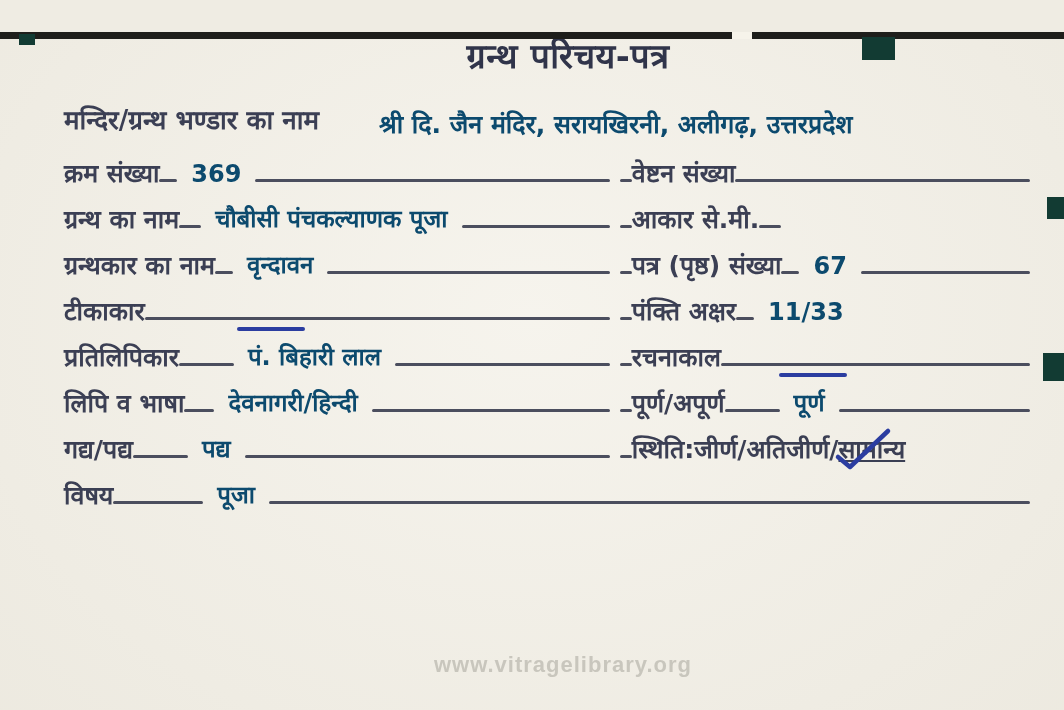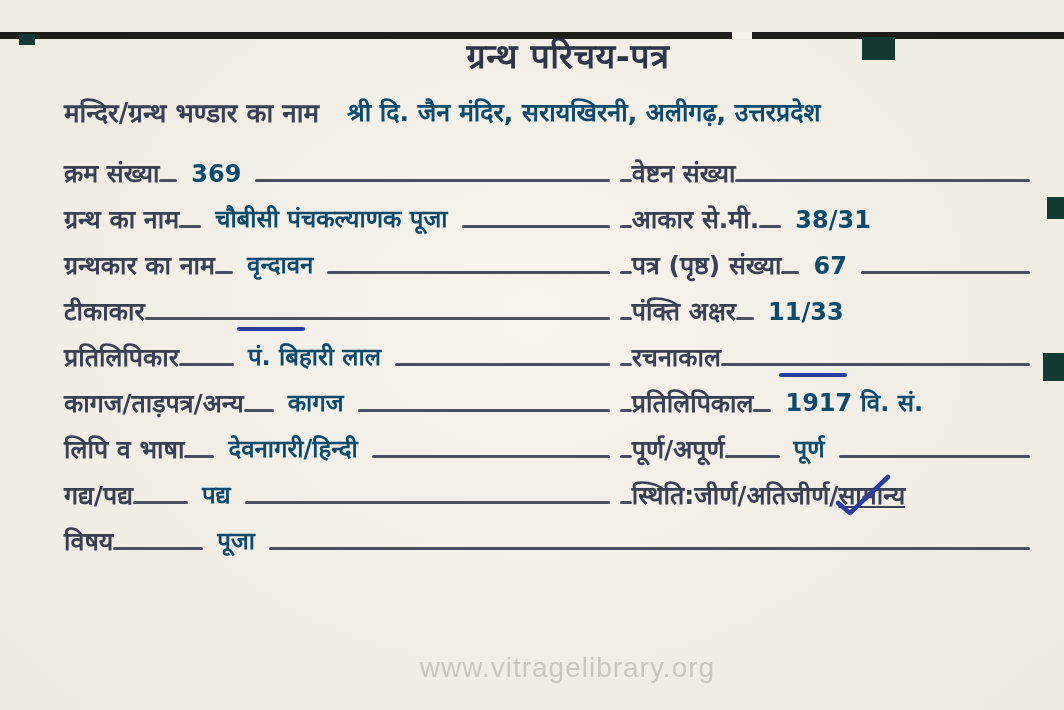--- a/index.html
+++ b/index.html
@@ -16,21 +16,21 @@
   .edge-top-notch{position:absolute;left:732px;top:0;width:20px;height:7px;background:#f6f3ea;z-index:6;}
   .mark{position:absolute;background:#123b33;z-index:6;}
   .mark-tl{left:19px;top:2px;width:16px;height:11px;}
   .mark-tr{left:862px;top:5px;width:33px;height:23px;}
   .mark-r1{left:1047px;top:165px;width:17px;height:22px;}
   .mark-r2{left:1043px;top:321px;width:21px;height:28px;}
 
   .paper{position:relative;z-index:2;padding:0 34px 0 64px;}
   .title{margin:32px 0 0 42px;text-align:center;font-size:34px;font-weight:700;
     color:#30344a;letter-spacing:.5px;}
-  .hdr{display:flex;align-items:flex-start;margin-top:16px;height:46px;}
+  .hdr{display:flex;align-items:flex-end;margin-top:16px;height:46px;gap:32px;}
   .hdr .lbl{font-size:26px;}
   .hdr .val{font-size:25px;margin-left:28px;padding:0;}
 
   .form{margin-top:6px;}
   .row{display:flex;align-items:flex-end;height:46px;}
   .cell{display:flex;align-items:flex-end;min-width:0;}
   .cell.left{flex:0 0 56.5%;}
   .cell.right{flex:1;padding-left:10px;}
   .lbl{font-size:25px;font-weight:600;color:#3b3f54;white-space:nowrap;padding-bottom:3px;}
   .val{font-size:24px;font-weight:700;color:#0c4a6e;white-space:nowrap;padding:0 14px 4px 14px;}
@@ -39,21 +39,21 @@
   .w12{width:12px;}.w18{width:18px;}.w22{width:22px;}.w30{width:30px;}.w55{width:55px;}.w90{width:90px;}
   .rulewrap{flex:1;position:relative;display:flex;align-items:flex-end;}
   .inkdash{position:absolute;bottom:-1px;height:0;border-bottom:4px solid #2b3da0;
     border-radius:2px;width:68px;}
   .dash-commentator{left:92px;}
   .dash-composition{left:58px;}
   .selected{position:relative;display:inline-block;text-decoration:underline;}
   .tick{position:absolute;left:-8px;top:-6px;z-index:3;}
 
   .watermark{position:absolute;z-index:3;left:50%;top:620px;transform:translateX(-38%);
-    font-family:"Liberation Sans",sans-serif;font-size:28px;font-weight:400;
+    font-family:"Liberation Sans",sans-serif;font-size:22px;font-weight:700;
     color:rgba(168,165,156,0.55);letter-spacing:1px;}
 </style>
 </head>
 <body>
 
 <div class="scan">
   <div class="edge-top"></div>
   <div class="edge-top-notch"></div>
 
   <div class="mark mark-tl"></div>
@@ -89,21 +89,20 @@
         <div class="cell left">
           <span class="lbl">ग्रन्थ का नाम</span>
           <span class="seg w22"></span>
           <span class="val">चौबीसी पंचकल्याणक पूजा</span>
           <span class="rule"></span>
         </div>
         <div class="cell right">
           <span class="seg w12"></span>
           <span class="lbl">आकार से.मी.</span>
           <span class="seg w22"></span>
-          <span class="val">38/31</span>
         </div>
       </div>
 
       <div class="row">
         <div class="cell left">
           <span class="lbl">ग्रन्थकार का नाम</span>
           <span class="seg w18"></span>
           <span class="val">वृन्दावन</span>
           <span class="rule"></span>
         </div>
@@ -142,34 +141,20 @@
         <div class="cell right">
           <span class="seg w12"></span>
           <span class="lbl">रचनाकाल</span>
           <span class="rulewrap">
             <span class="rule"></span>
             <span class="inkdash dash-composition"></span>
           </span>
         </div>
       </div>
 
-      <div class="row">
-        <div class="cell left">
-          <span class="lbl">कागज/ताड़पत्र/अन्य</span>
-          <span class="seg w30"></span>
-          <span class="val">कागज</span>
-          <span class="rule"></span>
-        </div>
-        <div class="cell right">
-          <span class="seg w12"></span>
-          <span class="lbl">प्रतिलिपिकाल</span>
-          <span class="seg w18"></span>
-          <span class="val">1917 वि. सं.</span>
-        </div>
-      </div>
 
       <div class="row">
         <div class="cell left">
           <span class="lbl">लिपि व भाषा</span>
           <span class="seg w30"></span>
           <span class="val">देवनागरी/हिन्दी</span>
           <span class="rule"></span>
         </div>
         <div class="cell right">
           <span class="seg w12"></span>

